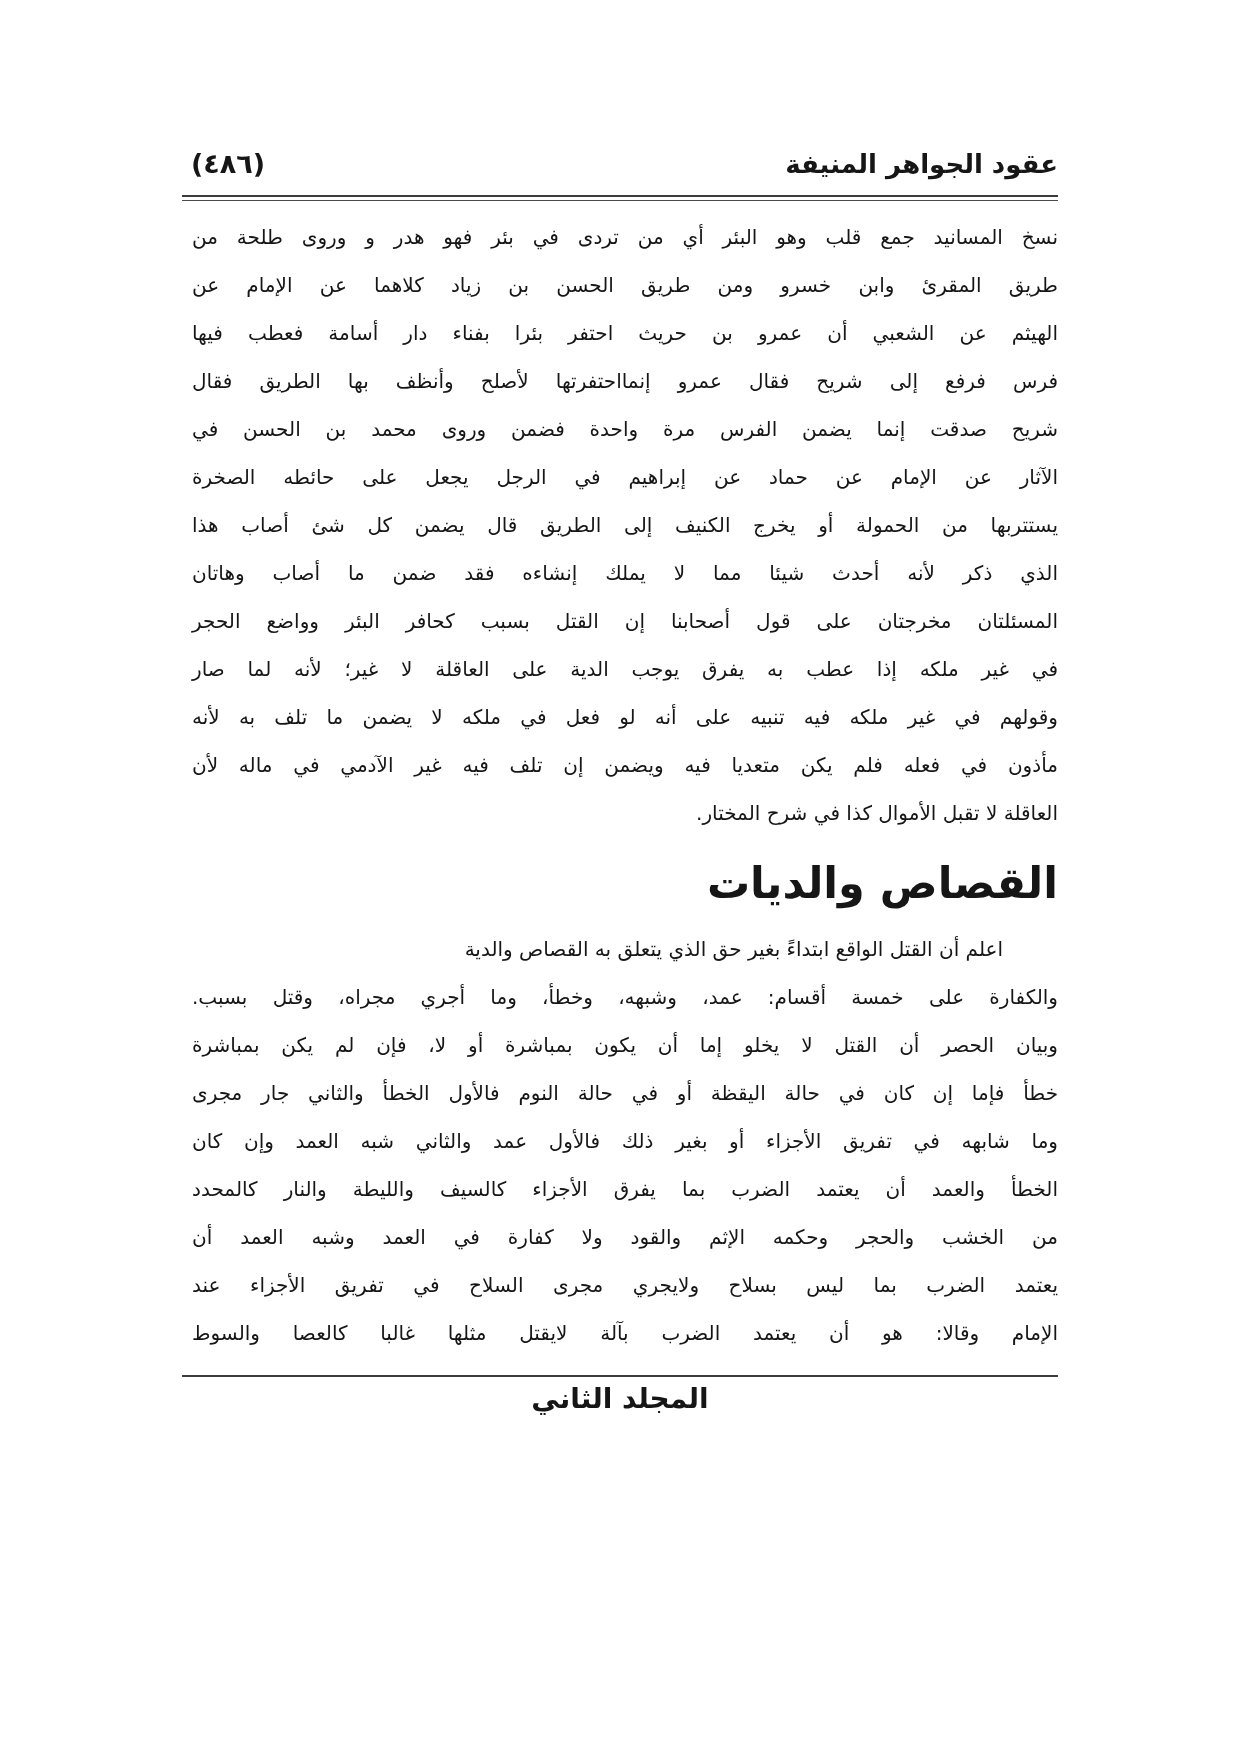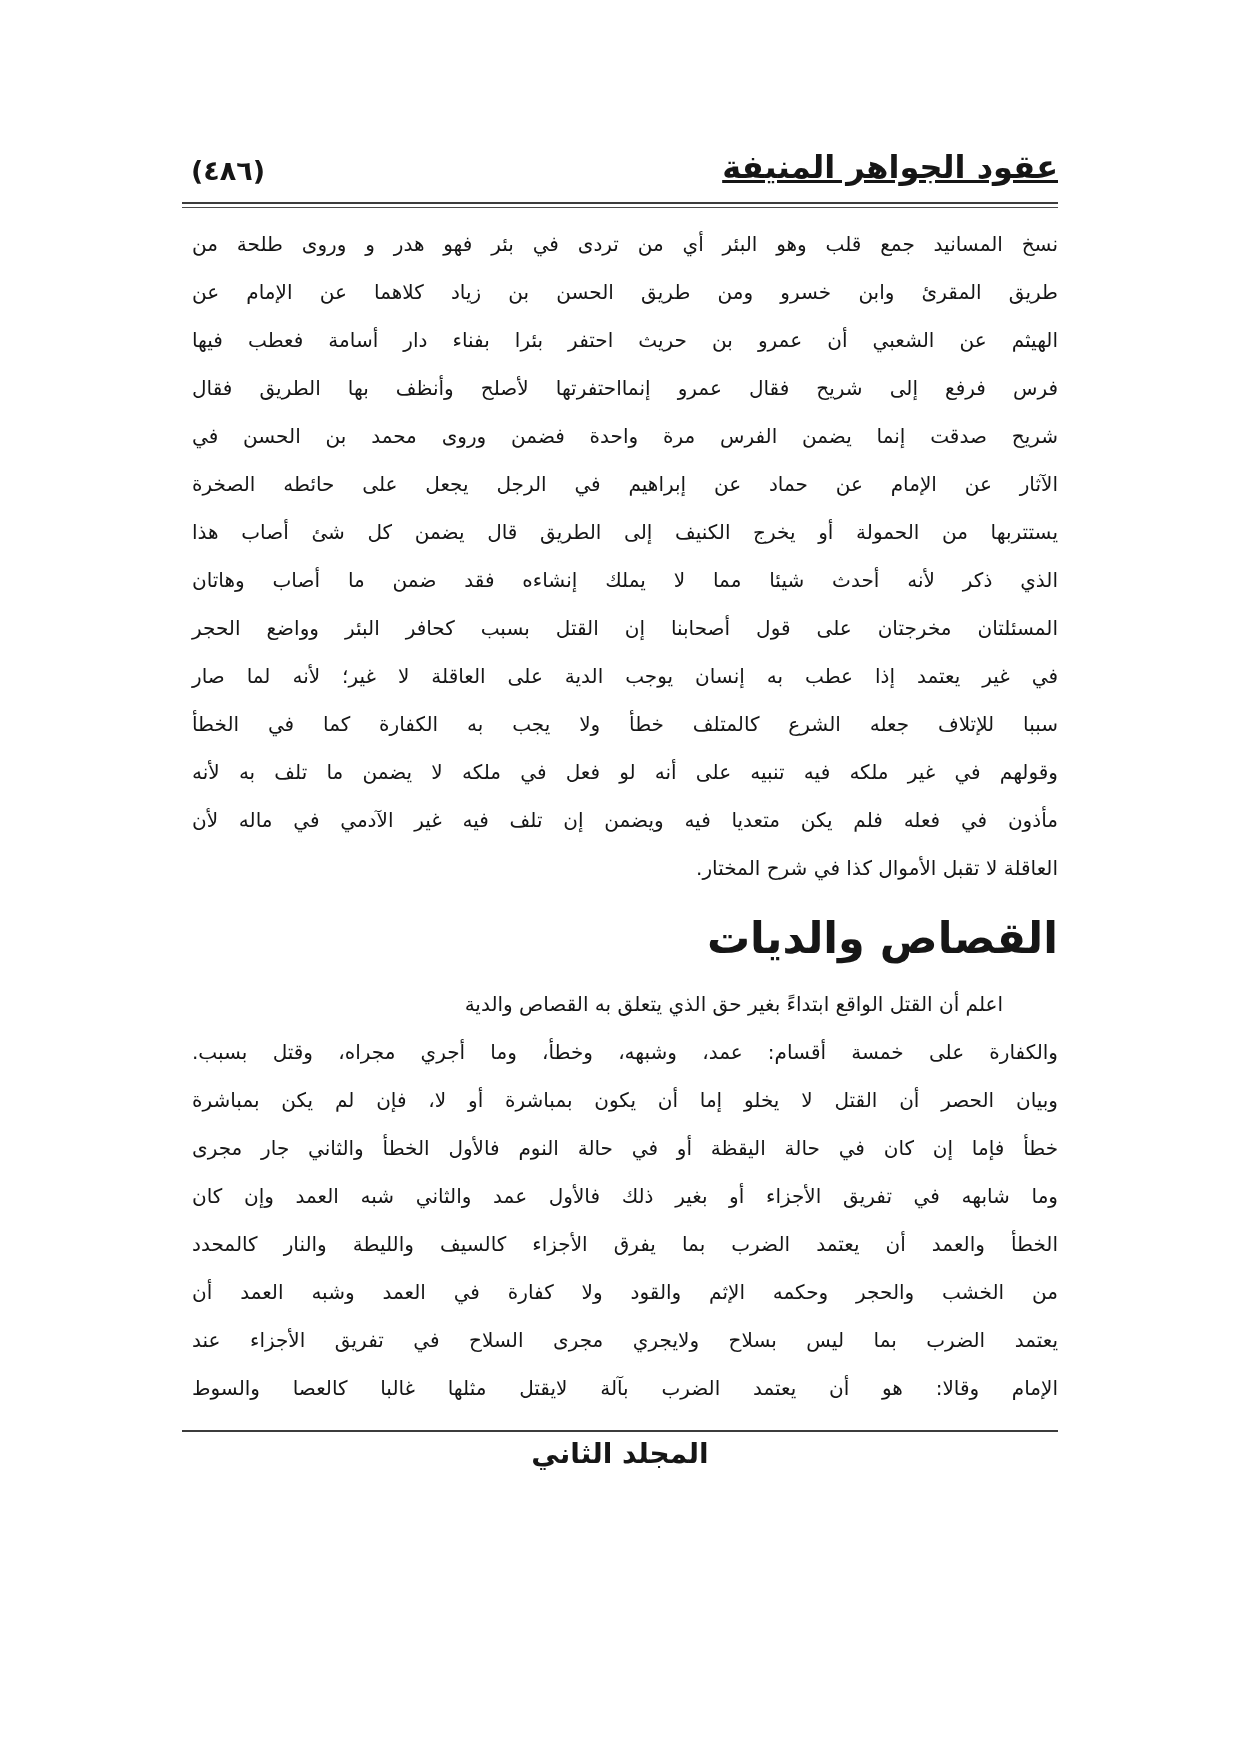--- a/index.html
+++ b/index.html
@@ -19,24 +19,23 @@
     padding: 148px 182px 0 182px;
     box-sizing: border-box;
     overflow: hidden;
   }
   .header-row {
     display: flex;
     justify-content: space-between;
     align-items: flex-end;
   }
   .book-title {
-    font-size: 32px;
+    font-size: 26px;
     font-weight: bold;
     letter-spacing: 0;
-    text-decoration: underline;
   }
   .page-number {
     font-size: 27px;
     font-weight: bold;
     direction: ltr;
     margin-left: 9px;
   }
   .header-rule {
     margin-top: 16px;
     height: 3px;
@@ -95,22 +94,21 @@
   <div class="para para-first">
       <div class="line">نسخ المسانيد جمع قلب وهو البئر أي من تردى في بئر فهو هدر و وروى طلحة من</div>
       <div class="line">طريق المقرئ وابن خسرو ومن طريق الحسن بن زياد كلاهما عن الإمام عن</div>
       <div class="line">الهيثم عن الشعبي أن عمرو بن حريث احتفر بئرا بفناء دار أسامة فعطب فيها</div>
       <div class="line">فرس فرفع إلى شريح فقال عمرو إنمااحتفرتها لأصلح وأنظف بها الطريق فقال</div>
       <div class="line">شريح صدقت إنما يضمن الفرس مرة واحدة فضمن وروى محمد بن الحسن في</div>
       <div class="line">الآثار عن الإمام عن حماد عن إبراهيم في الرجل يجعل على حائطه الصخرة</div>
       <div class="line">يستتربها من الحمولة أو يخرج الكنيف إلى الطريق قال يضمن كل شئ أصاب هذا</div>
       <div class="line">الذي ذكر لأنه أحدث شيئا مما لا يملك إنشاءه فقد ضمن ما أصاب وهاتان</div>
       <div class="line">المسئلتان مخرجتان على قول أصحابنا إن القتل بسبب كحافر البئر وواضع الحجر</div>
-      <div class="line">في غير يعتمد إذا عطب به إنسان يوجب الدية على العاقلة لا غير؛ لأنه لما صار</div>
-      <div class="line">سببا للإتلاف جعله الشرع كالمتلف خطأ ولا يجب به الكفارة كما في الخطأ</div>
+      <div class="line">في غير ملكه إذا عطب به يفرق يوجب الدية على العاقلة لا غير؛ لأنه لما صار</div>
       <div class="line">وقولهم في غير ملكه فيه تنبيه على أنه لو فعل في ملكه لا يضمن ما تلف به لأنه</div>
       <div class="line">مأذون في فعله فلم يكن متعديا فيه ويضمن إن تلف فيه غير الآدمي في ماله لأن</div>
       <div class="line">العاقلة لا تقبل الأموال كذا في شرح المختار.</div>
     </div>
 
   <div class="section-heading">القصاص والديات</div>
 
   <div class="para para-second">
       <div class="line">اعلم أن القتل الواقع ابتداءً بغير حق الذي يتعلق به القصاص والدية</div>
       <div class="line">والكفارة على خمسة أقسام: عمد، وشبهه، وخطأ، وما أجري مجراه، وقتل بسبب.</div>

